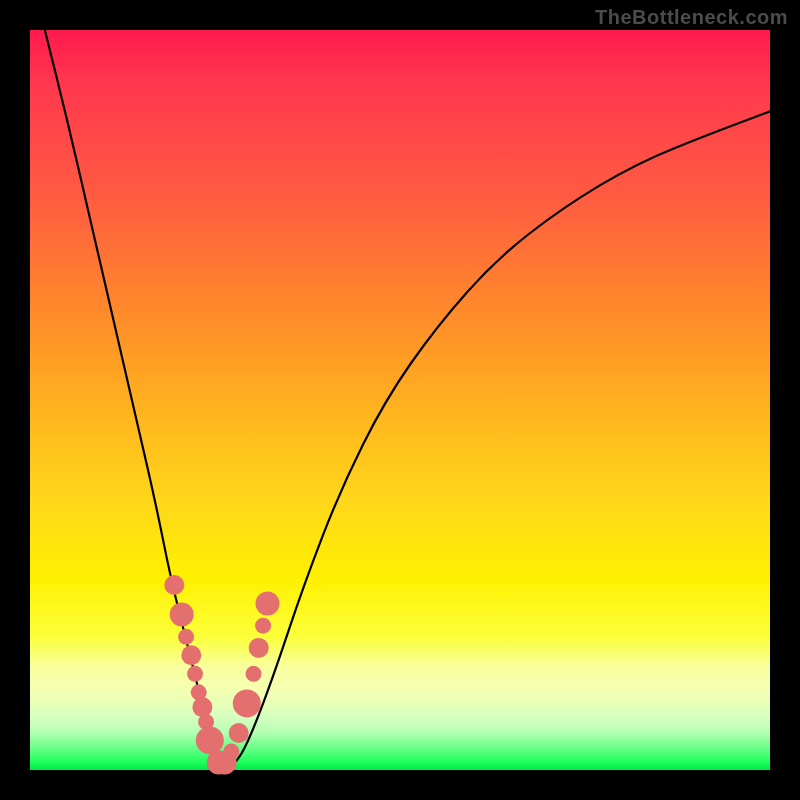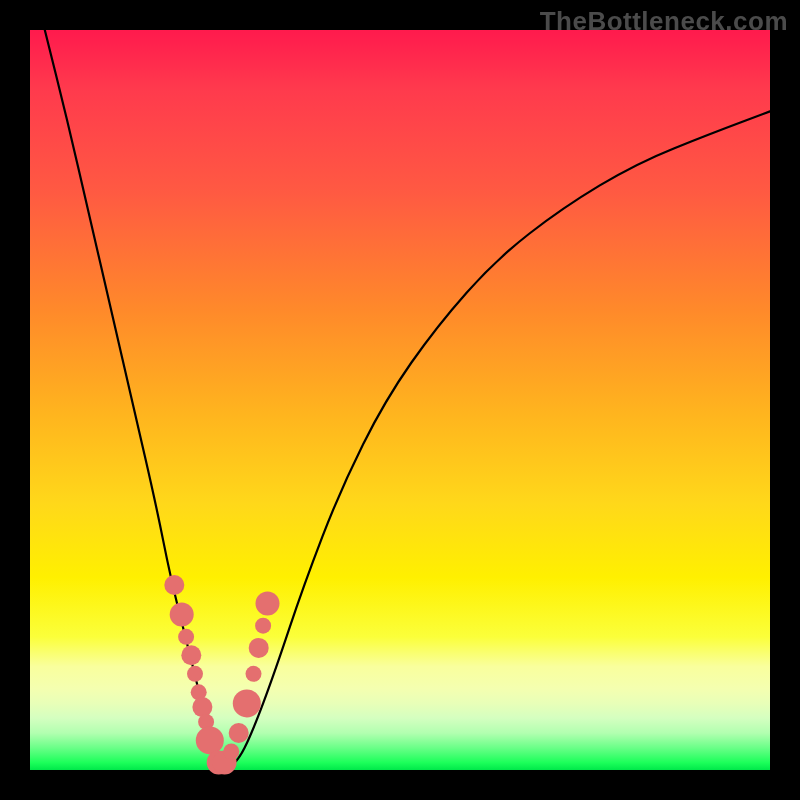--- a/index.html
+++ b/index.html
@@ -42,21 +42,21 @@
       #b2ffb0 95%,
       #6aff88 97%,
       #1cff5a 99%,
       #00e84a 100%);
   }
   .watermark {
     position: absolute;
     top: 6px;
     right: 12px;
     color: #4b4b4b;
-    font-size: 26px;
+    font-size: 20px;
     font-weight: 600;
     letter-spacing: 0.5px;
     user-select: none;
   }
   svg.curve {
     position: absolute;
     left: 0;
     top: 0;
     width: 740px;
     height: 740px;

